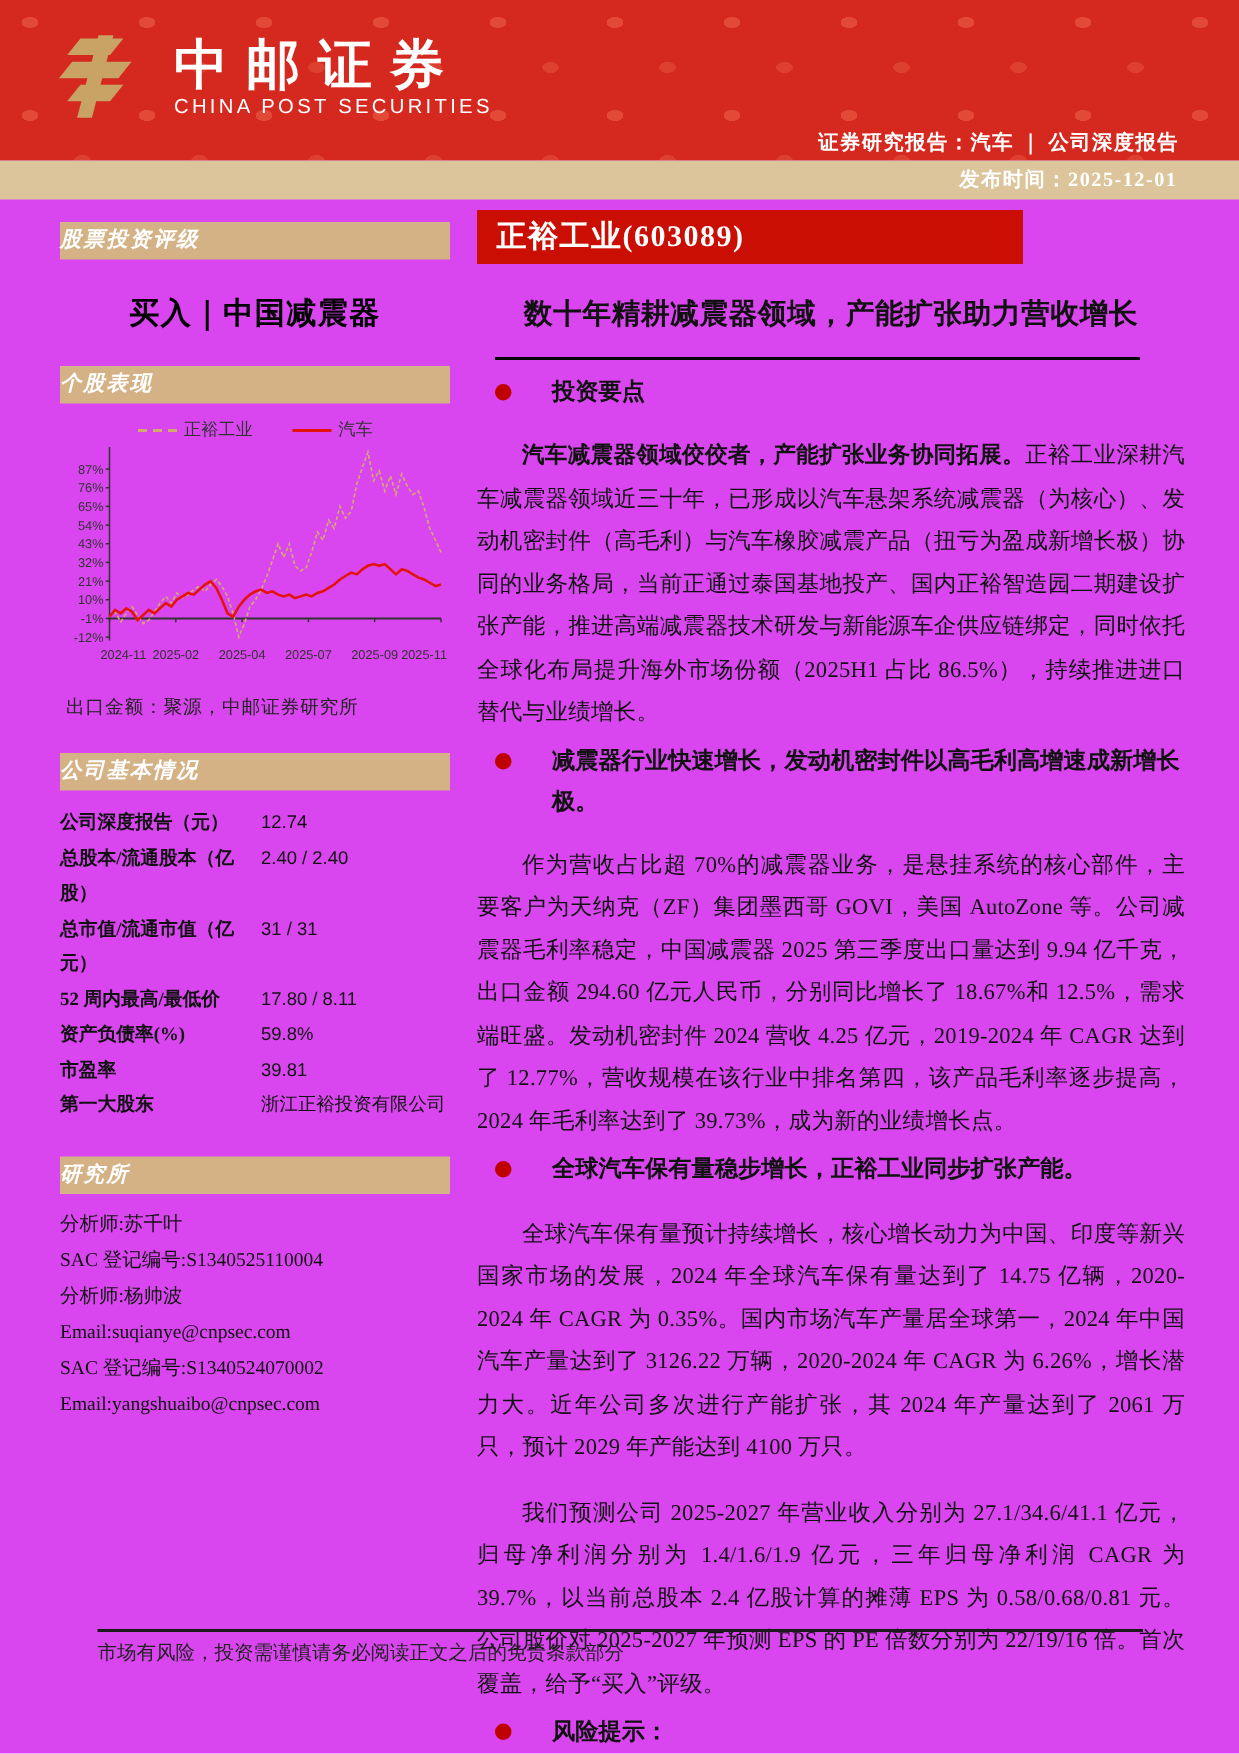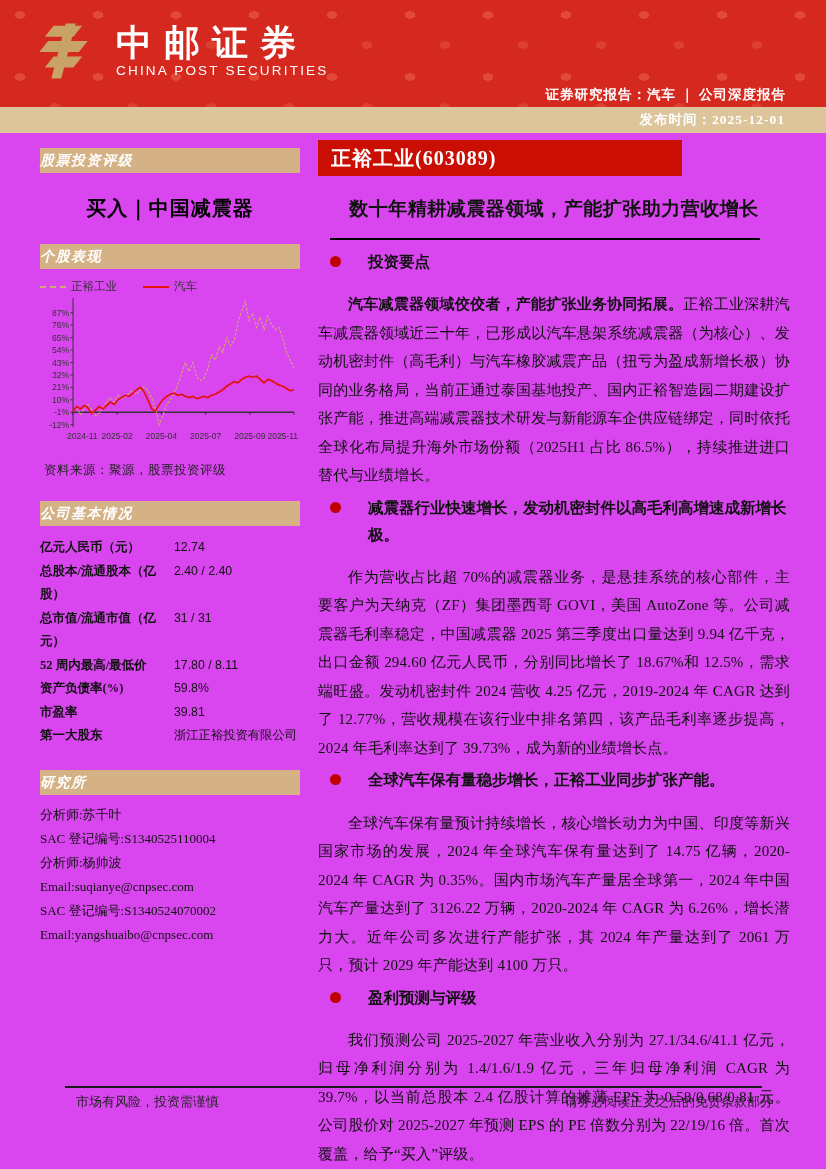--- a/index.html
+++ b/index.html
@@ -44,21 +44,21 @@
   .tan-band {
     background:#d5b286; color:#fff; font-weight:bold; font-size:14px;
     height:25px; line-height:25px; letter-spacing:1.5px;
     font-style:italic;
   }
   .rating-line {
     text-align:center; font-size:20px; font-weight:bold; color:#000;
     margin:22px 0 22px 0; letter-spacing:1px;
   }
   .chart-wrap { margin:8px 0 2px 0; }
-  .legend { display:flex; gap:26px; margin:10px 0 0 0; }
+  .legend { display:flex; justify-content:center; gap:26px; margin:10px 0 0 0; }
   .legend-item { display:flex; align-items:center; gap:5px; font-size:11.5px; color:#333; }
   .legend-swatch { display:inline-block; width:26px; height:0; border-top-width:2px; }
   .source-note { font-size:12.5px; color:#222; margin:14px 0 22px 4px; letter-spacing:.5px; }
   .info-table { margin:10px 0 22px 0; }
   .info-row { display:flex; font-size:12.5px; line-height:23.5px; }
   .info-label { width:134px; font-weight:bold; flex:none; }
   .info-value { flex:1; font-family:"Liberation Sans", sans-serif; font-size:12.3px; }
   .analysts { margin-top:8px; font-size:13px; line-height:24px; }
   .analyst-line { white-space:nowrap; }
   
@@ -78,21 +78,21 @@
     position:absolute; left:12px; top:8px; width:11px; height:11px;
     border-radius:50%; background:#c00000;
   }
   .sec-body {
     font-size:15px; line-height:1.9; text-align:justify; text-indent:2em;
     margin:15px 0 1px 0; letter-spacing:.2px;
   }
   .sec-body b { letter-spacing:.2px; }
   
   .footer-line { position:absolute; left:65px; top:1086px; width:697px; height:2px; background:#1a1a1a; }
-  .footer { position:absolute; left:76px; top:1093px; width:697px; display:flex; justify-content:space-between; font-size:13px; color:#222; }
+  .footer { position:absolute; left:65px; top:1093px; width:697px; display:flex; justify-content:flex-start; font-size:13px; color:#222; }
   
   .chart-wrap svg text { font-family:"Liberation Sans", sans-serif; }
 </style>
 </head>
 <body>
 
 <div class="page">
 
   <div class="hdr-red"></div>
   <div class="hdr-tan"></div>
@@ -163,26 +163,26 @@
             <line x1="165.6" y1="118.28947368421052" x2="165.6" y2="120.78947368421052" stroke="#333" stroke-width="1"></line>
             <text x="165.6" y="145" text-anchor="middle" font-size="8.5" fill="#333">2025-07</text>
             <line x1="209.8" y1="118.28947368421052" x2="209.8" y2="120.78947368421052" stroke="#333" stroke-width="1"></line>
             <text x="209.8" y="145" text-anchor="middle" font-size="8.5" fill="#333">2025-09</text>
             <line x1="254" y1="118.28947368421052" x2="254" y2="120.78947368421052" stroke="#333" stroke-width="1"></line>
             <text x="258" y="145" text-anchor="end" font-size="8.5" fill="#333">2025-11</text>
             <polyline points="33.0,117.2 36.7,113.8 40.5,120.6 44.2,114.9 48.0,110.4 51.7,116.0 55.5,121.7 59.2,119.4 63.0,113.8 66.7,108.1 70.5,103.6 74.2,108.1 77.9,101.3 81.7,104.7 85.4,102.4 89.2,99.1 92.9,96.8 96.7,100.2 100.4,95.7 104.2,92.3 107.9,96.8 111.7,103.6 115.4,114.9 119.2,130.7 122.9,121.7 126.6,110.4 130.4,105.8 134.1,99.1 137.9,90.0 141.6,79.8 145.4,68.5 149.1,77.6 152.9,68.5 156.6,83.2 160.4,86.6 164.1,84.3 167.8,74.2 171.6,60.6 175.3,66.2 179.1,52.7 182.8,58.3 186.6,43.6 190.3,51.5 194.1,47.0 197.8,28.9 201.6,17.6 205.3,7.4 209.1,26.6 212.8,19.8 216.5,33.4 220.3,23.2 224.0,35.7 227.8,22.1 231.5,30.0 235.3,35.7 239.0,33.4 242.8,44.7 246.5,58.3 250.3,66.2 254.0,74.2" fill="none" stroke="#d2a96f" stroke-width="1.1" stroke-dasharray="2.6 1.6"></polyline>
             <polyline points="33.0,117.2 36.7,112.6 40.5,114.9 44.2,111.5 48.0,113.8 51.7,119.4 55.5,116.0 59.2,112.6 63.0,114.9 66.7,111.5 70.5,108.1 74.2,110.4 77.9,105.8 81.7,103.6 85.4,101.3 89.2,102.4 92.9,99.1 96.7,95.7 100.4,93.4 104.2,97.9 107.9,105.8 111.7,114.9 115.4,117.2 119.2,110.4 122.9,105.8 126.6,102.4 130.4,100.2 134.1,99.1 137.9,101.3 141.6,100.2 145.4,102.4 149.1,103.6 152.9,102.4 156.6,104.7 160.4,103.6 164.1,102.4 167.8,103.6 171.6,101.3 175.3,100.2 179.1,97.9 182.8,95.7 186.6,92.3 190.3,90.0 194.1,87.7 197.8,88.9 201.6,85.5 205.3,83.2 209.1,82.1 212.8,83.2 216.5,82.1 220.3,85.5 224.0,88.9 227.8,85.5 231.5,86.6 235.3,88.9 239.0,91.1 242.8,92.3 246.5,94.5 250.3,96.8 254.0,95.7" fill="none" stroke="#e3120b" stroke-width="1.7"></polyline>
           </svg></div>
     </div>
-    <div class="source-note">资料来源：聚源，股票投资评级</div>
+    <div class="source-note">出口金额：聚源，中邮证券研究所</div>
 
     <div class="tan-band">公司基本情况</div>
     <div class="info-table">
       <div class="info-row">
-        <span class="info-label">亿元人民币（元）</span>
+        <span class="info-label">公司深度报告（元）</span>
         <span class="info-value">12.74</span>
       </div>
       <div class="info-row">
         <span class="info-label">总股本/流通股本（亿股）</span>
         <span class="info-value">2.40 / 2.40</span>
       </div>
       <div class="info-row">
         <span class="info-label">总市值/流通市值（亿元）</span>
         <span class="info-value">31 / 31</span>
       </div>
@@ -238,24 +238,20 @@
 
     <div class="section">
       <div class="sec-head">
         <span class="bullet"></span>
         <span>全球汽车保有量稳步增长，正裕工业同步扩张产能。</span>
       </div>
       <p class="sec-body"><span>全球汽车保有量预计持续增长，核心增长动力为中国、印度等新兴国家市场的发展，2024 年全球汽车保有量达到了 14.75 亿辆，2020-2024 年 CAGR 为 0.35%。国内市场汽车产量居全球第一，2024 年中国汽车产量达到了 3126.22 万辆，2020-2024 年 CAGR 为 6.26%，增长潜力大。近年公司多次进行产能扩张，其 2024 年产量达到了 2061 万只，预计 2029 年产能达到 4100 万只。</span></p>
     </div>
 
     <div class="section">
-      <div class="sec-head">
-        <span class="bullet"></span>
-        <span>盈利预测与评级</span>
-      </div>
       <p class="sec-body"><span>我们预测公司 2025-2027 年营业收入分别为 27.1/34.6/41.1 亿元，归母净利润分别为 1.4/1.6/1.9 亿元，三年归母净利润 CAGR 为 39.7%，以当前总股本 2.4 亿股计算的摊薄 EPS 为 0.58/0.68/0.81 元。公司股价对 2025-2027 年预测 EPS 的 PE 倍数分别为 22/19/16 倍。首次覆盖，给予“买入”评级。</span></p>
     </div>
 
     <div class="section">
       <div class="sec-head">
         <span class="bullet"></span>
         <span>风险提示：</span>
       </div>
       <p class="sec-body"><span>原材料价格波动风险，关税政策变动风险，需求不及预期的风险。</span></p>
     </div>

